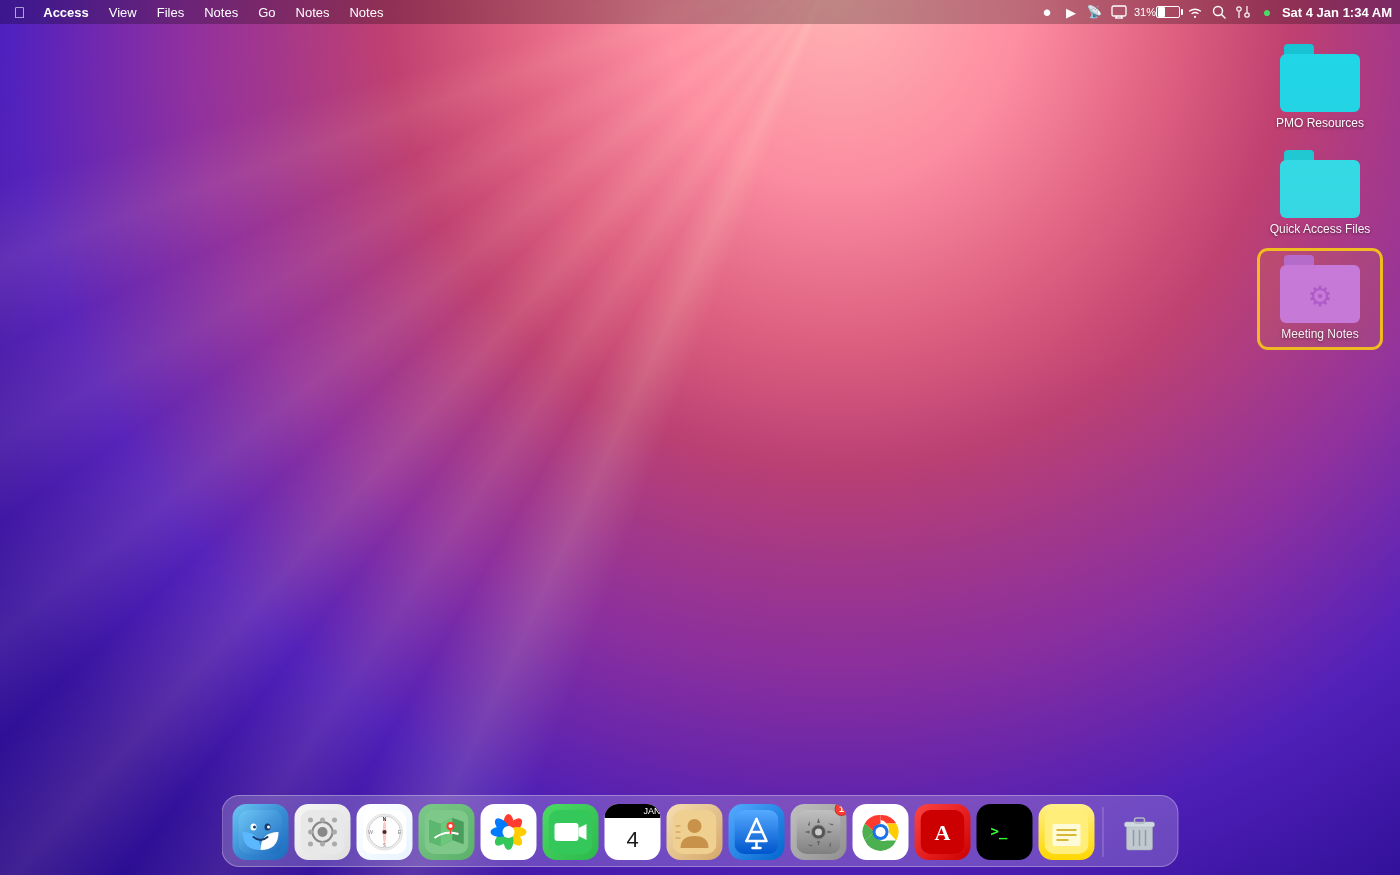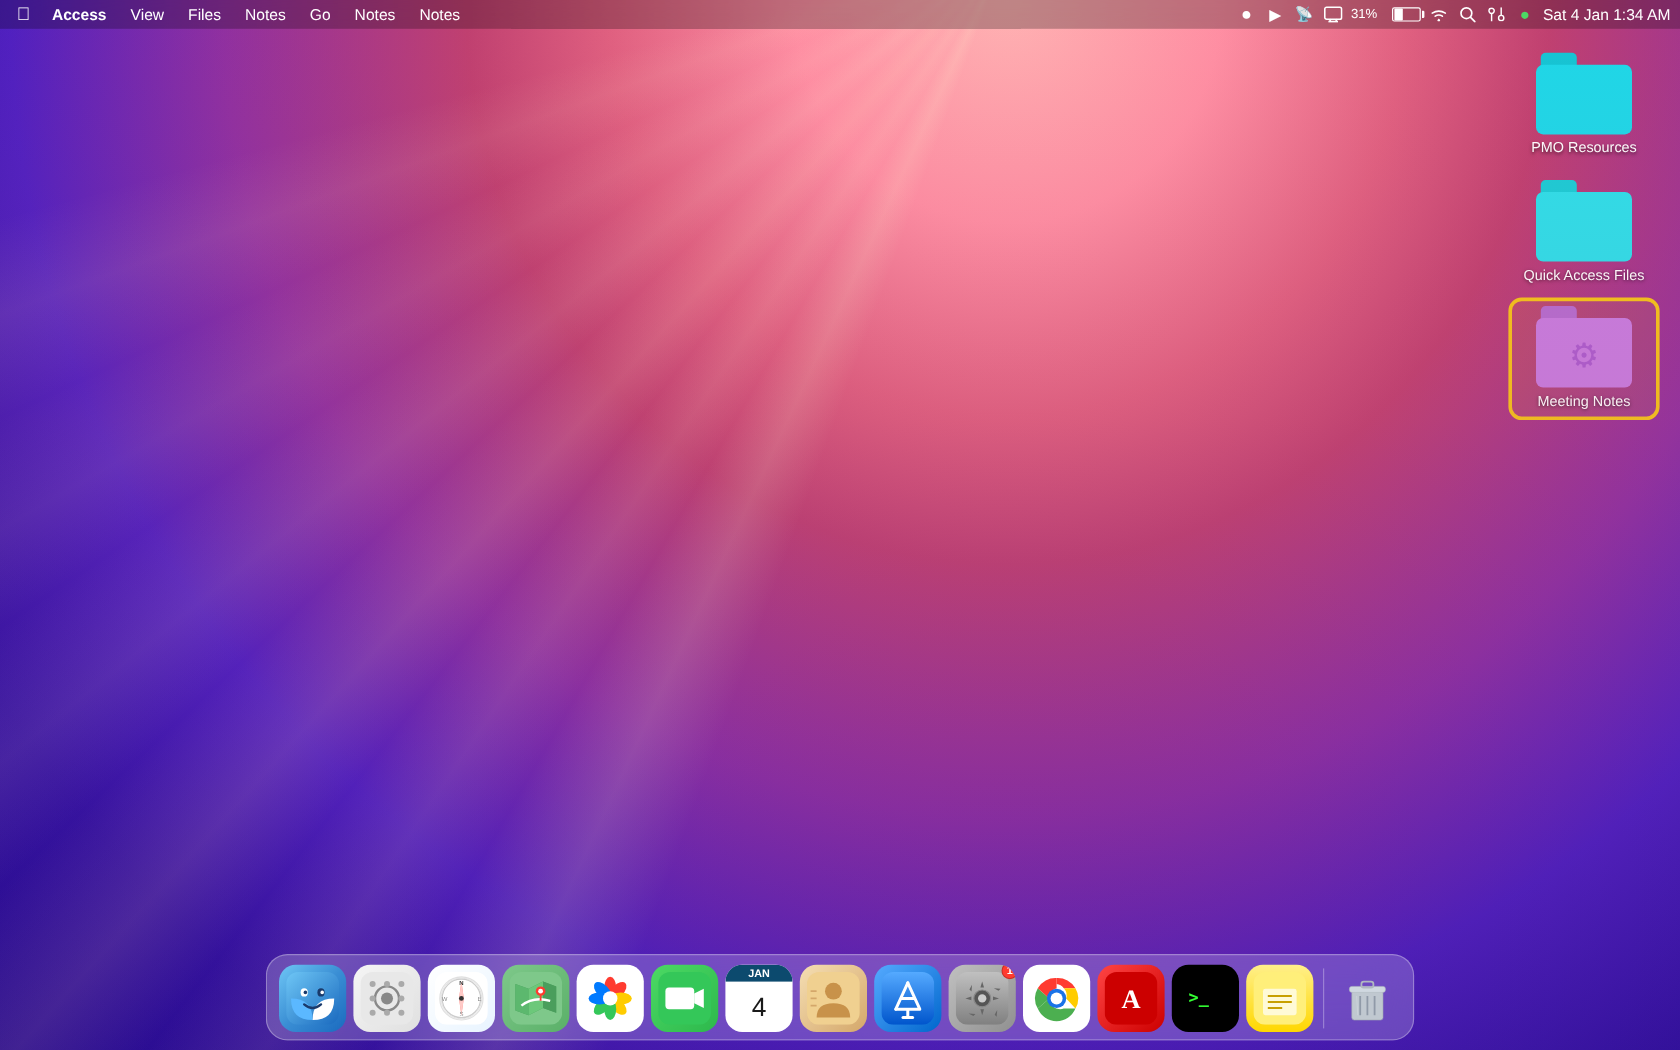--- a/index.html
+++ b/index.html
@@ -112,21 +112,21 @@
       display: flex;
       align-items: center;
       justify-content: center;
       color: white;
       font-size: 13px;
     }
 
     .battery-container {
       display: flex;
       align-items: center;
-      gap: 12px;
+      gap: 0;
       font-size: 12px;
     }
 
     .battery-icon {
       width: 24px;
       height: 12px;
       border: 1.5px solid white;
       border-radius: 2px;
       position: relative;
       display: flex;
@@ -149,21 +149,21 @@
       width: 31%;
       height: 100%;
       background: white;
       border-radius: 1px;
       margin-left: 1px;
     }
 
     .datetime {
       font-size: 13px;
       color: white;
-      font-weight: 400;
+      font-weight: 700;
     }
 
     
     #desktop-icons {
       position: absolute;
       top: 40px;
       right: 20px;
       display: flex;
       flex-direction: column;
       align-items: center;
@@ -570,21 +570,21 @@
 
     <div class="dock-item facetime-icon">
       <svg class="dock-svg" viewBox="0 0 44 44">
         <rect width="44" height="44" rx="10" fill="#34c759"></rect>
         <rect x="6" y="13" width="24" height="18" rx="3" fill="white"></rect>
         <polygon points="30,18 38,14 38,30 30,26" fill="white"></polygon>
       </svg>
     </div>
 
     <div class="dock-item" style="background:white; border-radius:14px; overflow:hidden; flex-direction:column; gap:0; display:flex; align-items:stretch; justify-content:flex-start;">
-      <div style="background:#0c4a6e; color:white; font-size:9px; text-align:center; padding:2px 0; width:56px; font-weight:700;">JAN</div>
+      <div style="background:#000000; color:white; font-size:9px; text-align:right; padding:2px 0; width:56px; font-weight:400;">JAN</div>
       <div style="font-size:22px; font-weight:300; text-align:center; color:#1a1a1a; line-height:1; padding:6px 0 4px; flex:1; display:flex; align-items:center; justify-content:center;">4</div>
     </div>
 
     <div class="dock-item contacts-icon">
       <svg class="dock-svg" viewBox="0 0 44 44">
         <rect width="44" height="44" rx="10" fill="#f0d090"></rect>
 
         <circle cx="22" cy="16" r="7" fill="#c8924a"></circle>
         <path d="M8 38 Q8 26 22 26 Q36 26 36 38" fill="#c8924a"></path>
 

